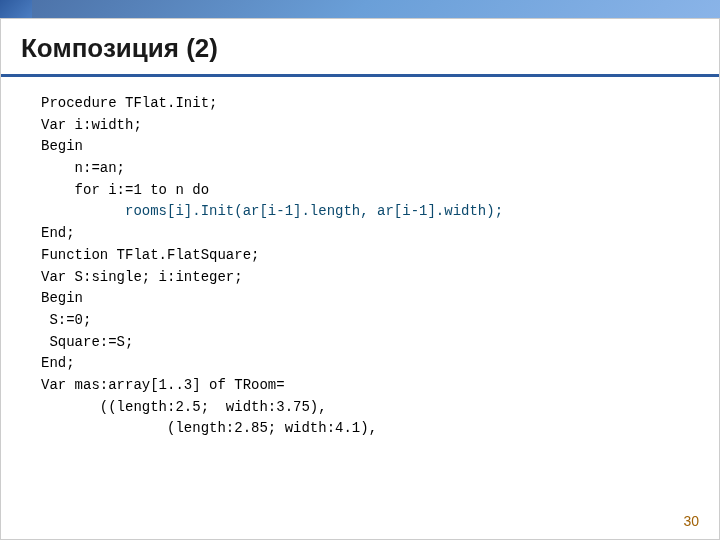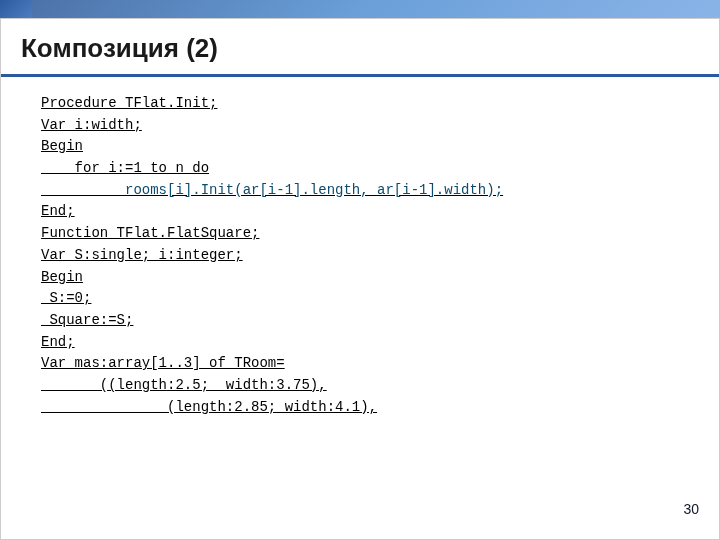--- a/index.html
+++ b/index.html
@@ -57,55 +57,55 @@
       color: #1a1a1a;
       font-family: Arial, sans-serif;
     }
 
     .slide-content {
       padding: 16px 30px 10px 40px;
       font-family: 'Courier New', Courier, monospace;
       font-size: 14px;
       line-height: 1.55;
       color: #000000;
-      text-decoration: underline;
     }
 
     .code-line {
       white-space: pre;
     }
 
     .highlight-blue {
       color: #0c4a6e;
     }
 
     .page-number {
       position: absolute;
-      bottom: 22px;
+      bottom: 10px;
       right: 20px;
       font-size: 14px;
-      color: #0f172a;
+      color: #a16207;
       font-family: Arial, sans-serif;
     }
   </style>
 </head>
 <body>
 
 <div class="top-bar"></div>
 <div class="corner-decoration"></div>
 
 <div class="slide-container">
   <div class="slide-header">
     <div class="slide-title">Композиция (2)</div>
   </div>
 
   <div class="slide-content">
     <div class="code-line">Procedure TFlat.Init;</div>
     <div class="code-line">Var i:width;</div>
     <div class="code-line">Begin</div>
+    <div class="code-line">    n:=an;</div>
     <div class="code-line">    for i:=1 to n do</div>
     <div class="code-line">          <span class="highlight-blue">rooms[i].Init(ar[i-1].length, ar[i-1].width);</span></div>
     <div class="code-line">End;</div>
     <div class="code-line">Function TFlat.FlatSquare;</div>
     <div class="code-line">Var S:single; i:integer;</div>
     <div class="code-line">Begin</div>
     <div class="code-line"> S:=0;</div>
     <div class="code-line"> Square:=S;</div>
     <div class="code-line">End;</div>
     <div class="code-line">Var mas:array[1..3] of TRoom=</div>

